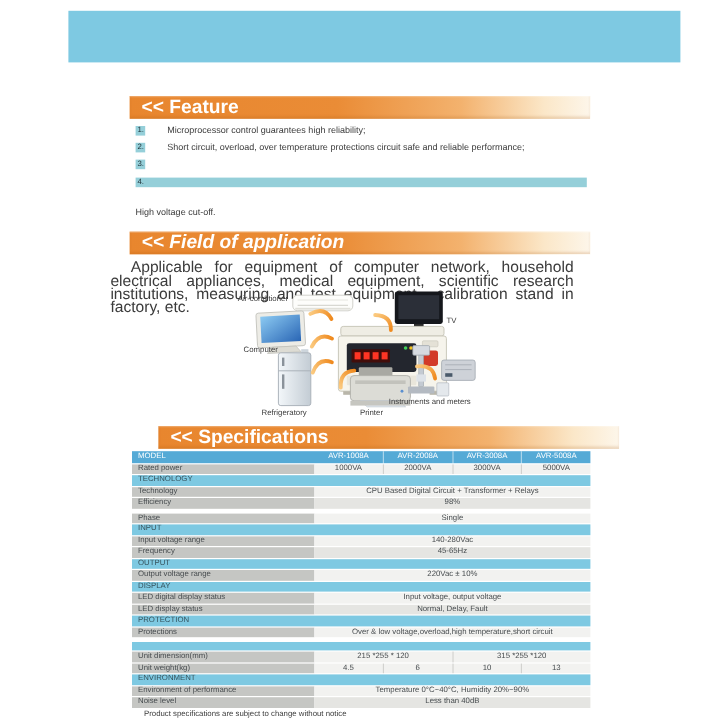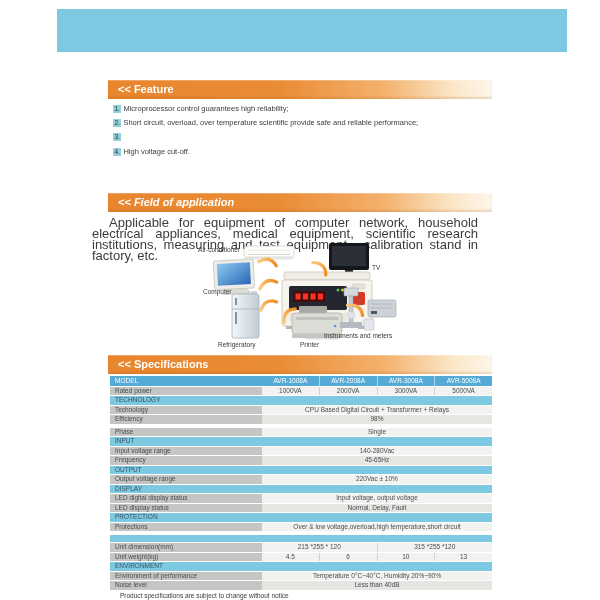--- a/index.html
+++ b/index.html
@@ -2,30 +2,30 @@
 <html><head>
 <meta charset="utf-8">
 <style>
   html,body{margin:0;padding:0;background:#fff;}
   .page{position:relative;width:600px;height:600px;background:#fff;overflow:hidden;
         font-family:"Liberation Sans",sans-serif;-webkit-font-smoothing:antialiased;}
 
   .top-strip{position:absolute;left:57px;top:9px;width:510px;height:43px;background:#7ec9e2;}
 
   .banner{position:absolute;left:108px;width:384px;height:19px;box-sizing:border-box;
-          padding-left:10px;line-height:19px;font-size:11px;font-weight:bold;color:#fff;
+          padding-left:10px;line-height:19px;font-size:16px;font-weight:bold;color:#fff;
           background:linear-gradient(90deg,#e8862e 0%,#ea8c36 45%,#f3b26e 72%,#fbe7c8 90%,#fdf6ea 100%);
           box-shadow:inset 0 1px 0 rgba(255,255,255,.25), inset 0 -2px 2px rgba(160,80,0,.18);}
   .banner-feature{top:80px;}
   .banner-field{top:193px;font-style:italic;}
-  .banner-specs{top:355px;}
+  .banner-specs{top:355px;margin-left:24px;}
 
   .feature-list{position:absolute;left:113px;top:104px;width:378px;}
-  .feat-item{display:flex;margin-bottom:3px;}
-  .feat-item.last{margin-top:6px;}
+  .feat-item{display:flex;margin-bottom:3px;gap:16px;}
+  .feat-item.last{margin-top:6px;flex-direction:column;}
   .chip{flex:0 0 auto;background:#95cfd9;color:#20343a;font-size:6.5px;line-height:8px;
         height:8px;padding:0 1.5px;margin:1px 2px 0 0;}
   .feat-text{font-size:7.5px;line-height:10.8px;color:#3b3b3b;width:340px;}
 
   .app-text{position:absolute;left:92px;top:217px;width:386px;font-size:13px;line-height:11px;
             color:#3b3b3b;text-indent:17px;text-align:justify;}
 
   .diagram{position:absolute;left:148px;top:242px;width:310px;height:112px;}
   .diagram svg{position:absolute;left:0;top:0;}
   .dev-label{position:absolute;font-size:6.5px;color:#3a3a3a;white-space:nowrap;}
@@ -65,21 +65,21 @@
 
   <div class="banner banner-feature">&lt;&lt; Feature</div>
 
   <div class="feature-list">
     <div class="feat-item">
       <span class="chip">1.</span>
       <span class="feat-text">Microprocessor control guarantees high reliability;</span>
     </div>
     <div class="feat-item">
       <span class="chip">2.</span>
-      <span class="feat-text">Short circuit, overload, over temperature scientific provide safe and reliable performance;</span>
+      <span class="feat-text">Short circuit, overload, over temperature protections circuit safe and reliable performance;</span>
     </div>
     <div class="feat-item">
       <span class="chip">3.</span>
     </div>
     <div class="feat-item last">
       <span class="chip">4.</span>
       <span class="feat-text">High voltage cut-off.</span>
     </div>
   </div>
 

